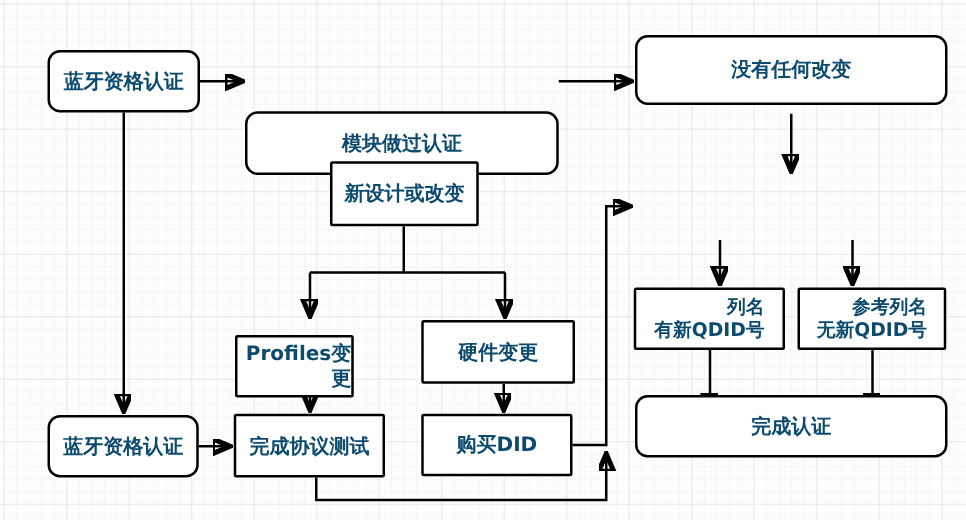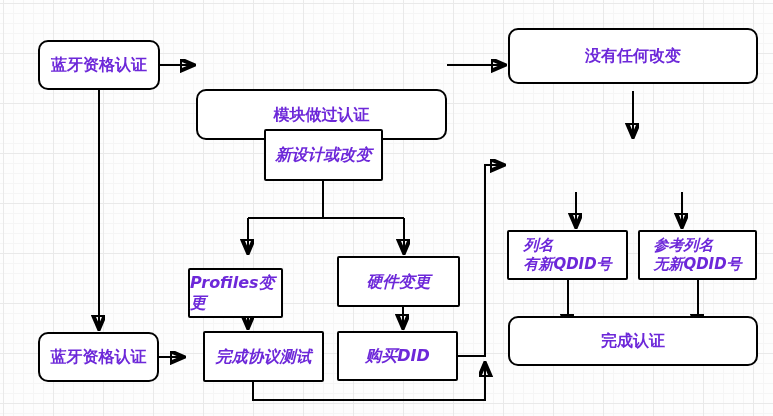--- a/index.html
+++ b/index.html
@@ -30,32 +30,32 @@
     stroke: #000000;
     stroke-width: 2;
     fill: none;
   }
 
   .node {
     position: absolute;
     box-sizing: border-box;
     background: #ffffff;
     border: 2.5px solid #000000;
-    color: #6d28d9;
+    color: #0c4a6e;
     font-weight: bold;
     font-size: 16px;
     line-height: 1.25;
     display: flex;
     align-items: center;
     justify-content: center;
-    text-align: left;
+    text-align: right;
     white-space: pre-line;
   }
   .rounded { border-radius: 10px; }
-  .rect    { border-radius: 2px; font-style: italic; }
+  .rect    { border-radius: 2px; }
   .small   { font-size: 15px; line-height: 1.3; }
 </style>
 </head>
 <body>
 
 <div class="canvas">
 
   <svg class="edges" width="773" height="416" viewBox="0 0 773 416" xmlns="http://www.w3.org/2000/svg">
     <defs>
       <marker id="ah" markerWidth="8" markerHeight="7" refX="6.5" refY="3" orient="auto" markerUnits="strokeWidth">
@@ -96,19 +96,19 @@
   <div class="node rect" style="left:337px; top:256px; width:123px; height:51px;">硬件变更</div>
 
   <div class="node rect small" style="left:507px; top:230px; width:121px; height:50px;">列名
 有新QDID号</div>
 
   <div class="node rect small" style="left:638px; top:230px; width:119px; height:50px;">参考列名
 无新QDID号</div>
 
   <div class="node rounded" style="left:38px;  top:332px; width:121px; height:50px;">蓝牙资格认证</div>
 
-  <div class="node rect" style="left:187px; top:331px; width:121px; height:51px;margin-left:16px;">完成协议测试</div>
+  <div class="node rect" style="left:187px; top:331px; width:121px; height:51px;">完成协议测试</div>
 
   <div class="node rect" style="left:337px; top:331px; width:121px; height:50px;">购买DID</div>
 
   <div class="node rounded" style="left:508px; top:316px; width:250px; height:50px;">完成认证</div>
 
 </div>
 
 </body></html>

